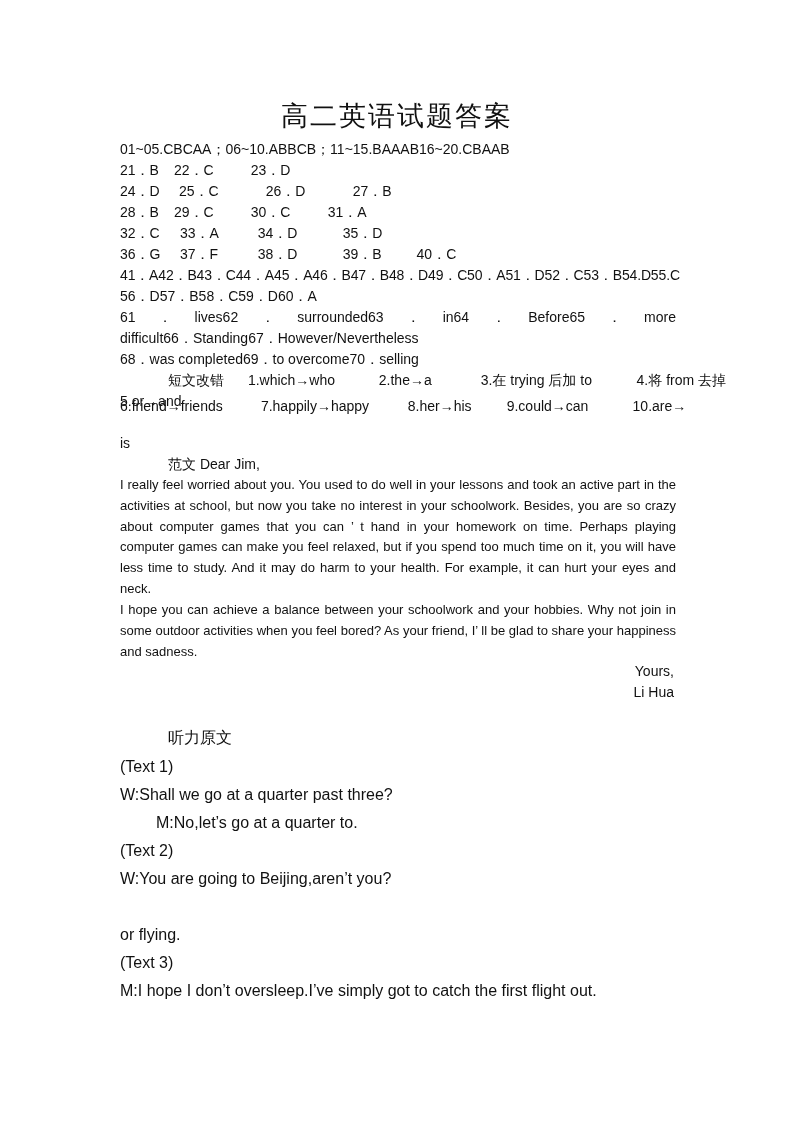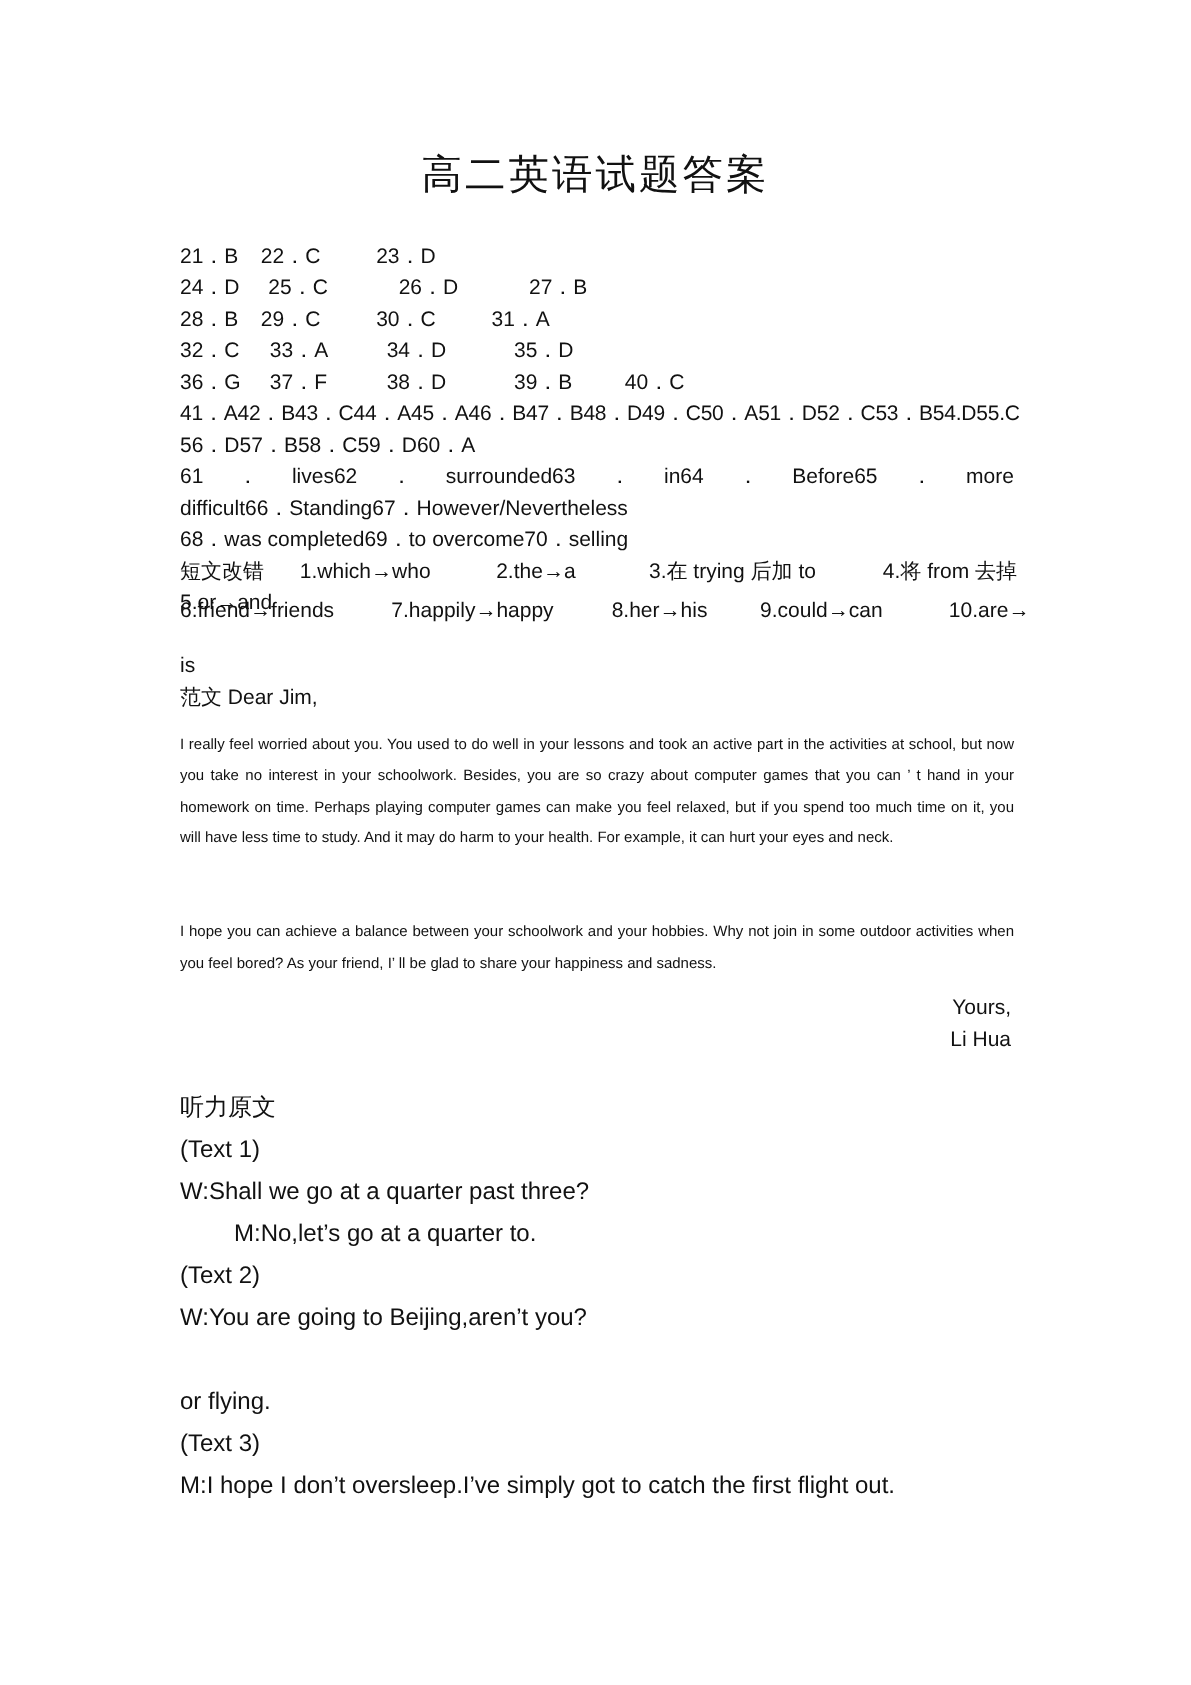--- a/index.html
+++ b/index.html
@@ -4,32 +4,33 @@
 <style>
   html, body { margin: 0; padding: 0; background: #ffffff; }
   body { width: 794px; height: 1123px; position: relative; overflow: hidden;
          font-family: "Liberation Sans", "DejaVu Sans", sans-serif; color: #111; }
   .page { position: absolute; left: 0; top: 0; width: 794px; height: 1123px; }
   .title { position: absolute; top: 98px; left: 0; width: 794px; text-align: center;
            font-family: "DejaVu Serif", "Liberation Serif", serif; font-size: 27px; letter-spacing: 2px; color: #111; }
   .line { position: absolute; left: 120px; width: 556px; font-size: 14px; line-height: 21px; white-space: nowrap; color: #111; }
   .cols span { display: inline-block; }
   .just { display: flex; justify-content: space-between; }
-  .para { position: absolute; left: 120px; width: 556px; font-size: 10px; line-height: 20.8px; text-align: justify; color: #111; margin-top: 12px; }
+  .para { position: absolute; left: 120px; width: 556px; font-size: 13px; line-height: 20.8px; text-align: justify; color: #111; }
   .right { position: absolute; right: 120px; font-size: 14px; line-height: 21px; text-align: right; color: #111; }
   .small { position: absolute; left: 120px; font-size: 16px; line-height: 16px; white-space: nowrap; color: #111; }
-  .cn { font-family: Liberation Mono, monospace; }
+  .cn { font-family: Liberation Mono, monospace; margin-left: 48px; }
 </style>
 </head>
 <body>
 
 <div class="page">
 
   <div class="title">高二英语试题答案</div>
 
+  <div class="line" style="top:139px;">01~05.CBCAA；06~10.ABBCB；11~15.BAAAB16~20.CBAAB</div>
 
   <div class="line cols" style="top:160px;">
     <span style="width:50px">21．B</span>
     <span style="width:73px">22．C</span>
     <span>23．D</span>
   </div>
 
   <div class="line cols" style="top:181px;">
     <span style="width:55px">24．D</span>
     <span style="width:83px">25．C</span>

